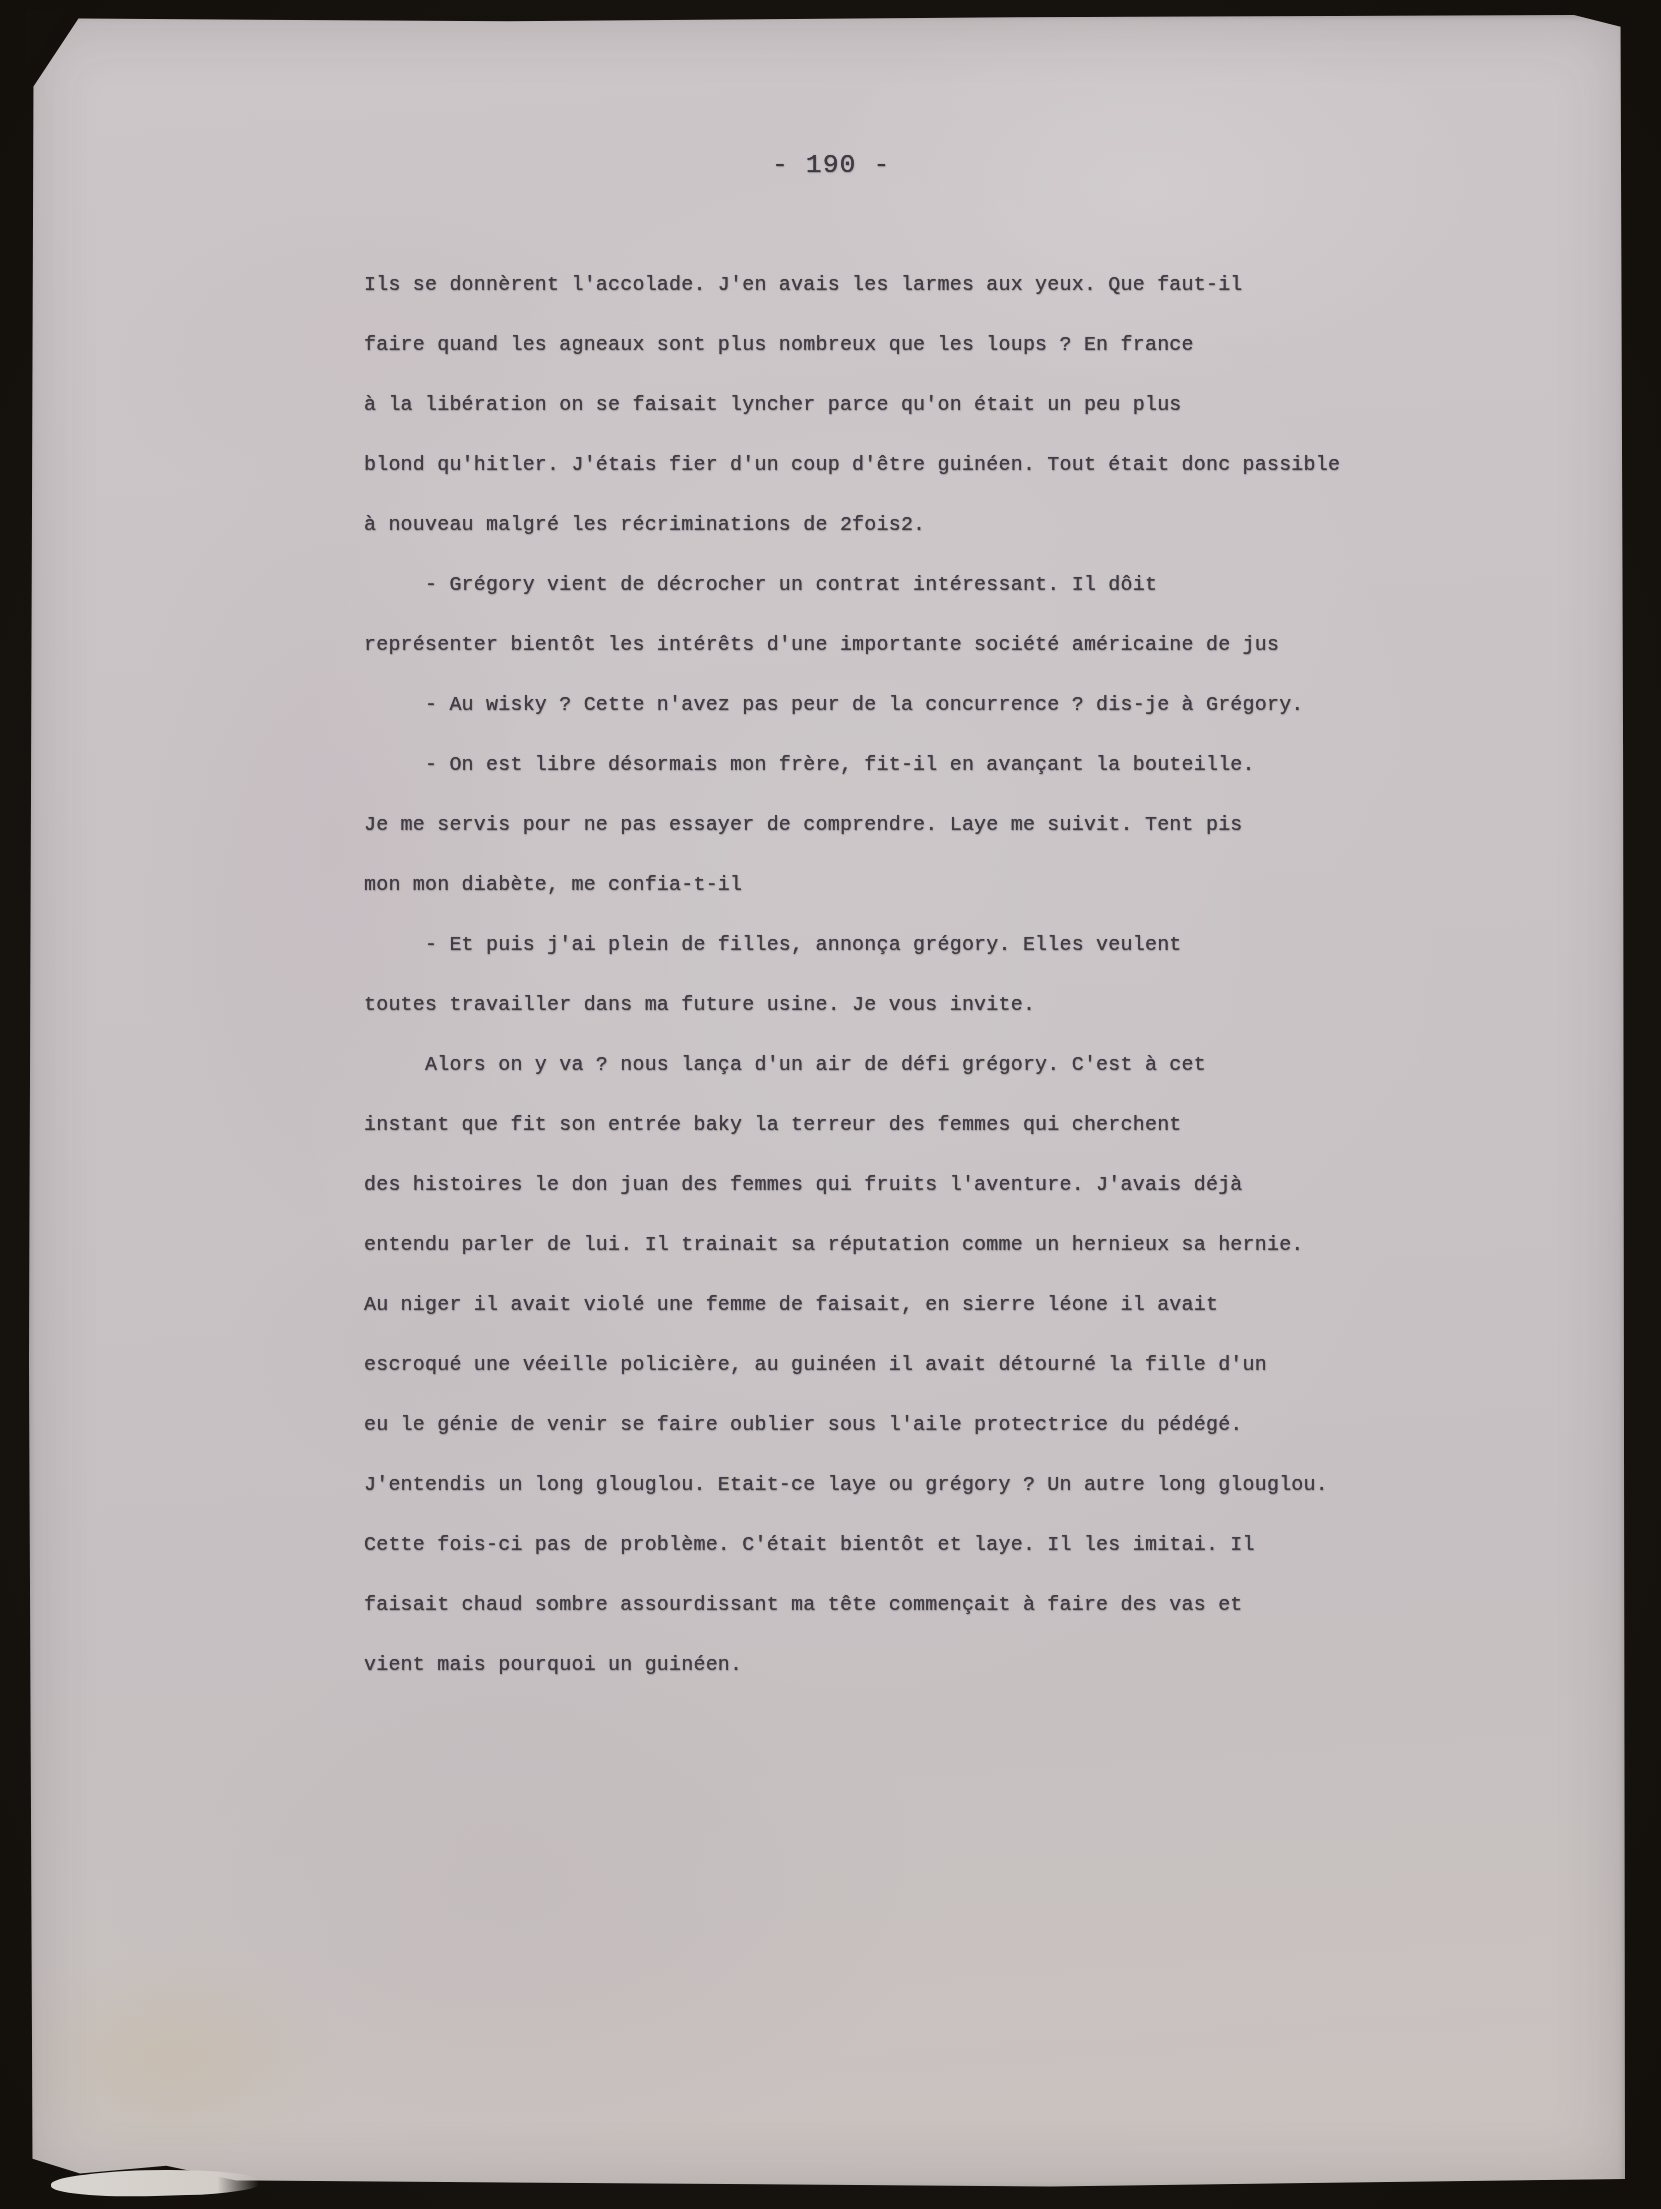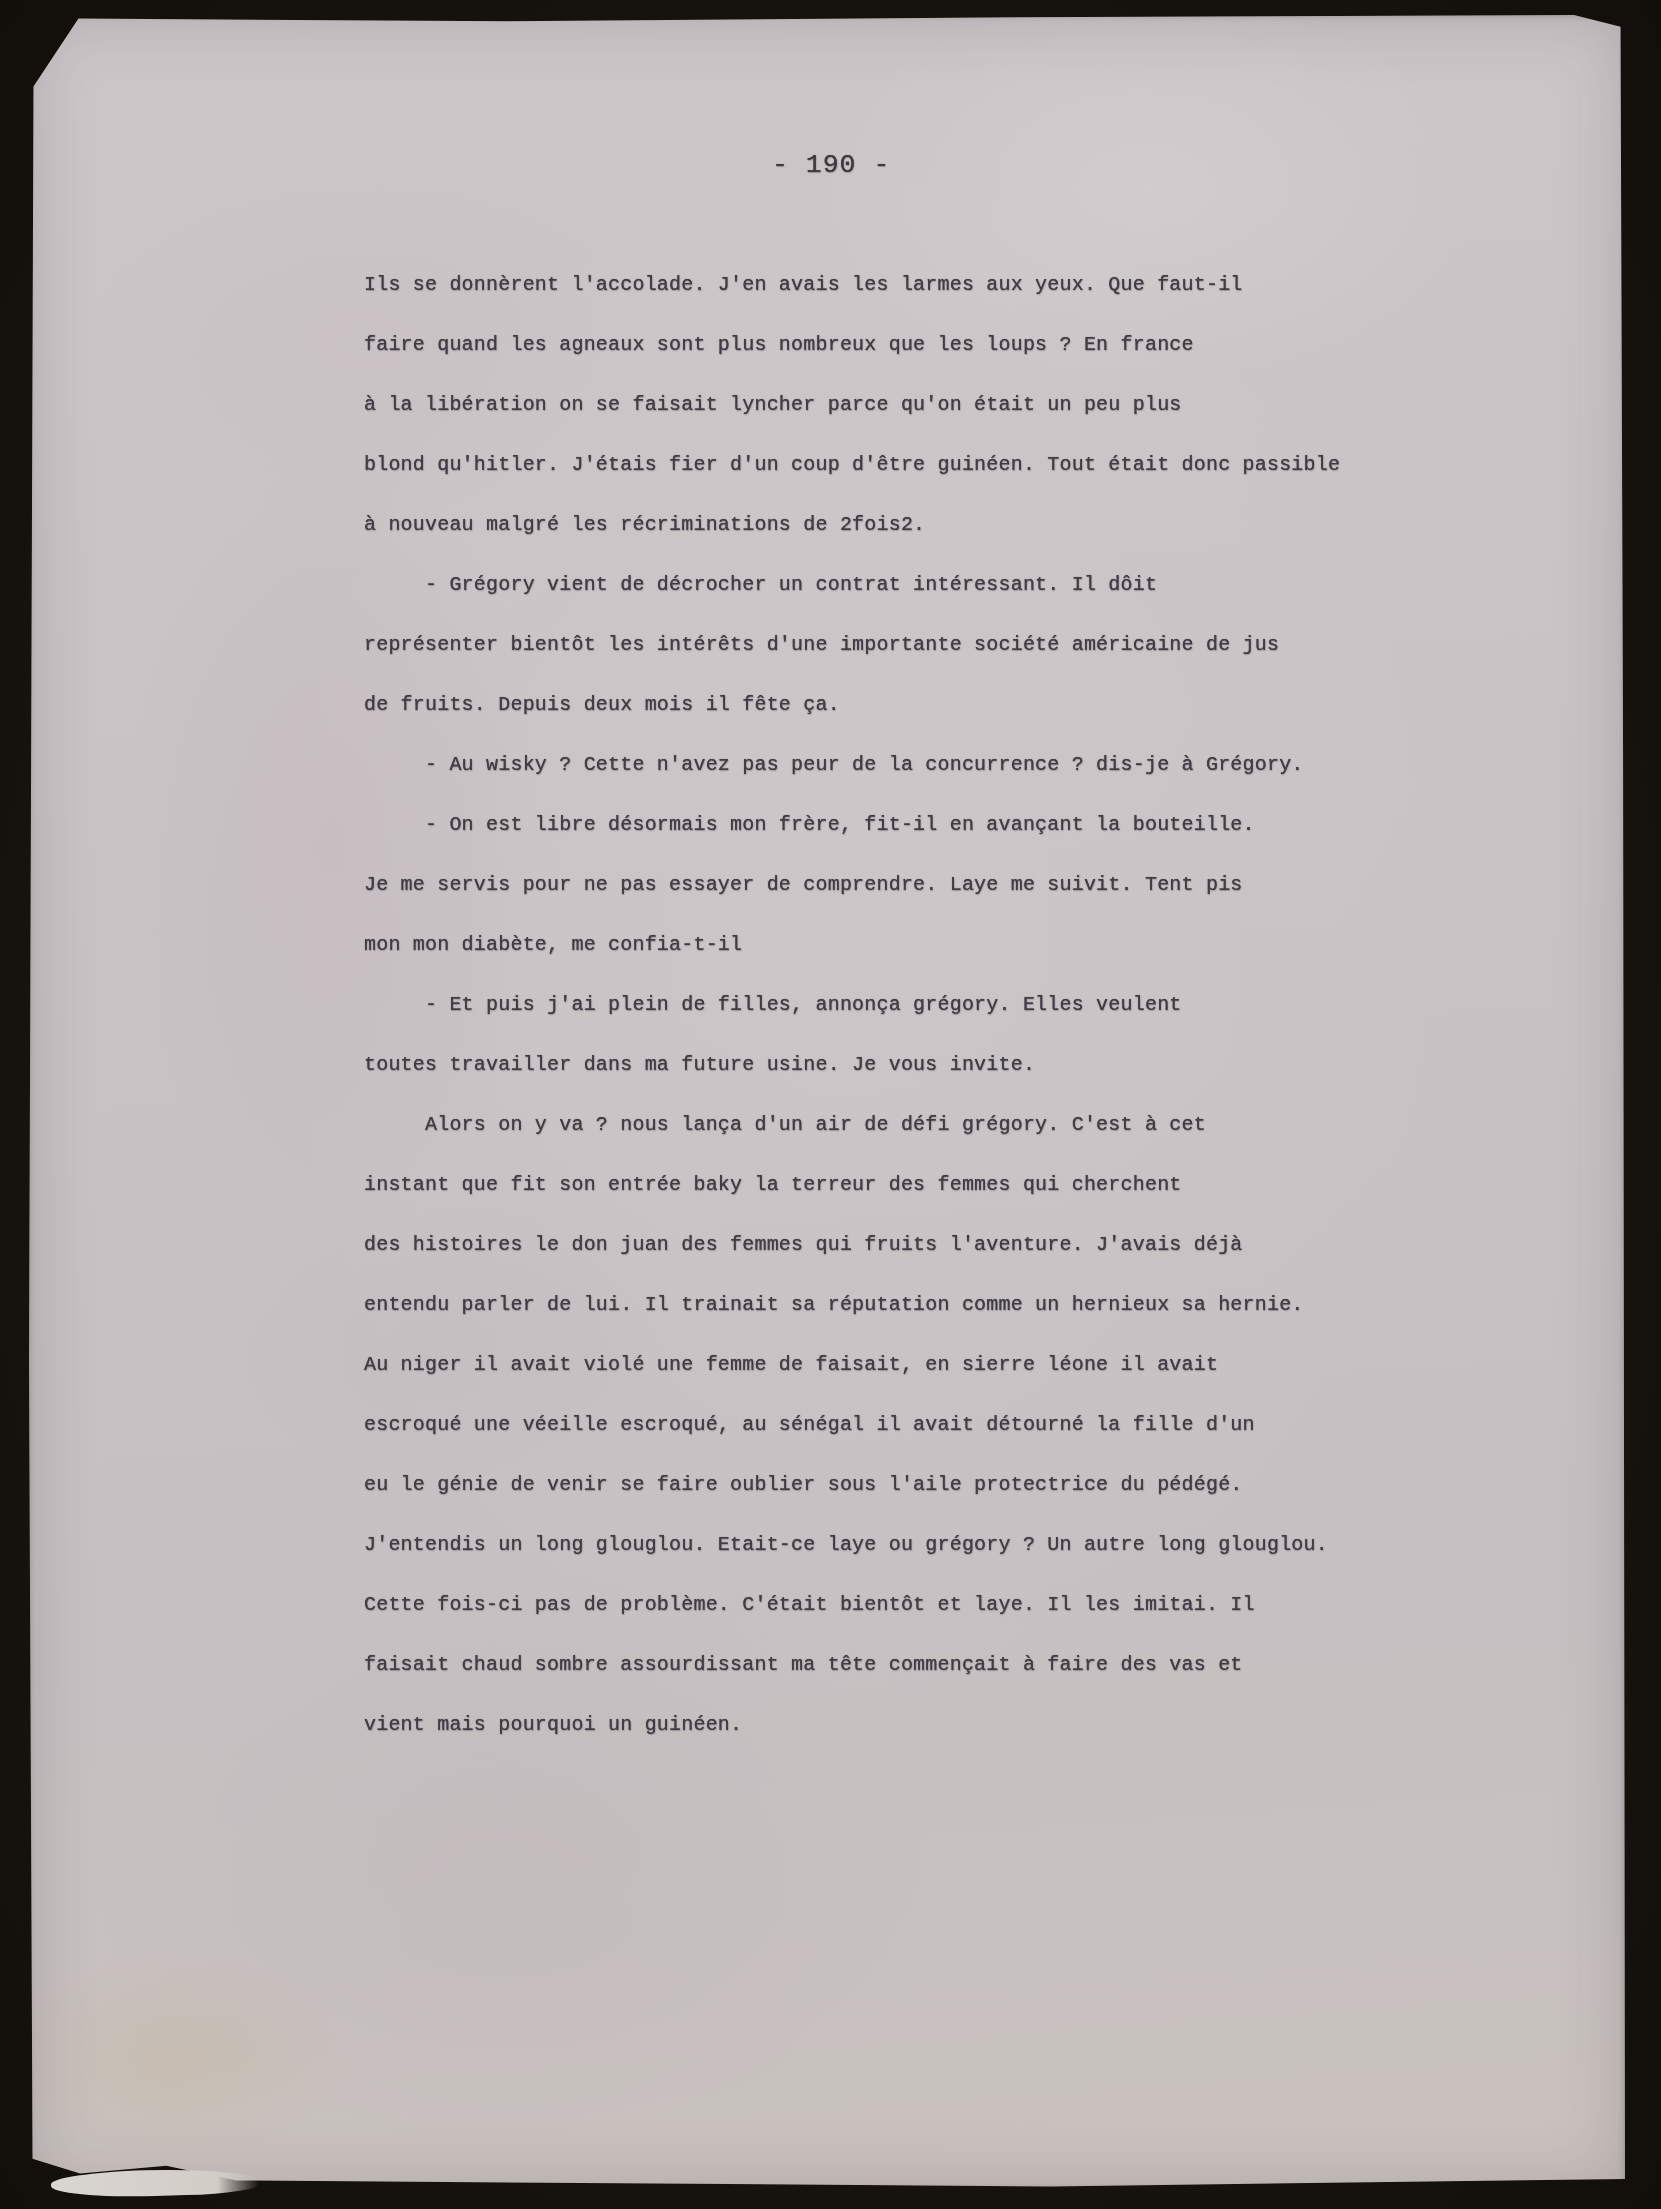--- a/index.html
+++ b/index.html
@@ -56,33 +56,32 @@
 <div class="paper">
   <div class="page-number">- 190 -</div>
   <div class="text-lines">
       <div class="tline">Ils se donnèrent l'accolade. J'en avais les larmes aux yeux. Que faut-il</div>
       <div class="tline">faire quand les agneaux sont plus nombreux que les loups ? En france</div>
       <div class="tline">à la libération on se faisait lyncher parce qu'on était un peu plus</div>
       <div class="tline">blond qu'hitler. J'étais fier d'un coup d'être guinéen. Tout était donc passible</div>
       <div class="tline">à nouveau malgré les récriminations de 2fois2.</div>
       <div class="tline">     - Grégory vient de décrocher un contrat intéressant. Il dôit</div>
       <div class="tline">représenter bientôt les intérêts d'une importante société américaine de jus</div>
-      <div class="tline">de fruits. Depuis deux mois il fête ça.</div>
       <div class="tline">     - Au wisky ? Cette n'avez pas peur de la concurrence ? dis-je à Grégory.</div>
       <div class="tline">     - On est libre désormais mon frère, fit-il en avançant la bouteille.</div>
       <div class="tline">Je me servis pour ne pas essayer de comprendre. Laye me suivit. Tent pis</div>
       <div class="tline">mon mon diabète, me confia-t-il</div>
       <div class="tline">     - Et puis j'ai plein de filles, annonça grégory. Elles veulent</div>
       <div class="tline">toutes travailler dans ma future usine. Je vous invite.</div>
       <div class="tline">     Alors on y va ? nous lança d'un air de défi grégory. C'est à cet</div>
       <div class="tline">instant que fit son entrée baky la terreur des femmes qui cherchent</div>
       <div class="tline">des histoires le don juan des femmes qui fruits l'aventure. J'avais déjà</div>
       <div class="tline">entendu parler de lui. Il trainait sa réputation comme un hernieux sa hernie.</div>
       <div class="tline">Au niger il avait violé une femme de faisait, en sierre léone il avait</div>
-      <div class="tline">escroqué une véeille escroqué, au sénégal il avait détourné la fille d'un</div>
+      <div class="tline">escroqué une véeille policière, au guinéen il avait détourné la fille d'un</div>
       <div class="tline">eu le génie de venir se faire oublier sous l'aile protectrice du pédégé.</div>
       <div class="tline">J'entendis un long glouglou. Etait-ce laye ou grégory ? Un autre long glouglou.</div>
       <div class="tline">Cette fois-ci pas de problème. C'était bientôt et laye. Il les imitai. Il</div>
       <div class="tline">faisait chaud sombre assourdissant ma tête commençait à faire des vas et</div>
       <div class="tline">vient mais pourquoi un guinéen.</div>
     </div>
 </div>
 <div class="torn-corner"></div>
 <div class="nick-top-left"></div>
 

